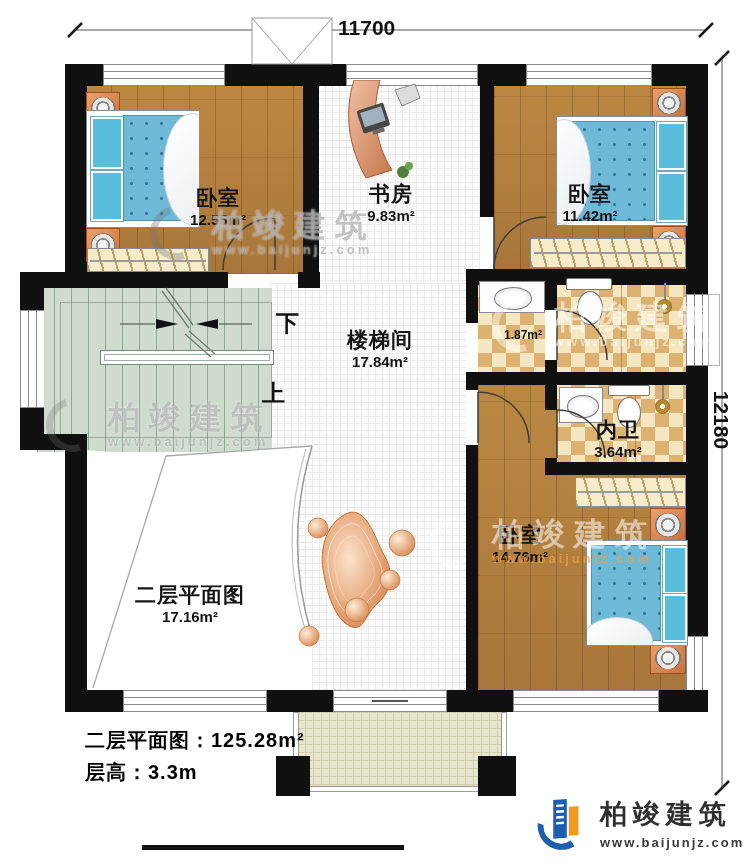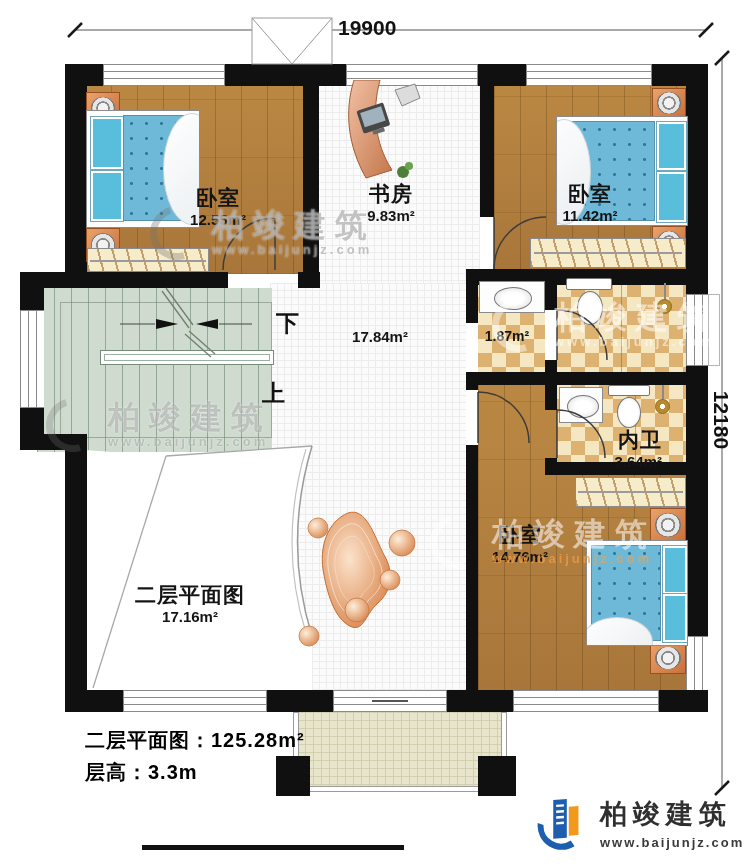--- a/index.html
+++ b/index.html
@@ -305,42 +305,43 @@
   </div>
   <div class="room-label" style="left:341px;top:182px;width:100px;">
     <span class="nm">书房</span>
     <span class="ar">9.83m²</span>
   </div>
   <div class="room-label" style="left:538px;top:182px;width:104px;">
     <span class="nm">卧室</span>
     <span class="ar">11.42m²</span>
   </div>
   <div class="room-label" style="left:326px;top:328px;width:108px;">
+    <span class="nm">楼梯间</span>
     <span class="ar">17.84m²</span>
   </div>
   <div class="room-label" style="left:472px;top:328px;width:70px;">
-    <span class="ar" style="font-size:14px;">1.87m²</span>
-  </div>
-  <div class="room-label" style="left:574px;top:428px;width:88px;text-align:right;">
+    <span class="ar" style="font-size:12px;text-align:right;">1.87m²</span>
+  </div>
+  <div class="room-label" style="left:574px;top:418px;width:88px;">
     <span class="nm">内卫</span>
     <span class="ar">3.64m²</span>
   </div>
   <div class="room-label" style="left:468px;top:523px;width:104px;">
     <span class="nm">卧室</span>
     <span class="ar">14.76m²</span>
   </div>
   <div class="room-label" style="left:132px;top:583px;width:116px;">
     <span class="nm">二层平面图</span>
     <span class="ar">17.16m²</span>
   </div>
 
   <div class="stair-dir" style="left:276px;top:308px;">下</div>
   <div class="stair-dir" style="left:262px;top:378px;">上</div>
 
-  <div class="dim-label" style="left:338px;top:16px;">19900</div>
+  <div class="dim-label" style="left:338px;top:16px;">11700</div>
   <div class="dim-label" style="left:690px;top:408px;width:62px;text-align:center;transform:rotate(90deg);">12180</div>
 
   <div class="wm wm-gray" style="left:150px;top:206px;">
     <div class="wm-ico"></div>
     <div class="wm-txt">
       <span class="wm-name">柏竣建筑</span>
       <span class="wm-url">www.baijunjz.com</span>
     </div>
   </div>
   <div class="wm wm-gray" style="left:46px;top:398px;opacity:.85;">

